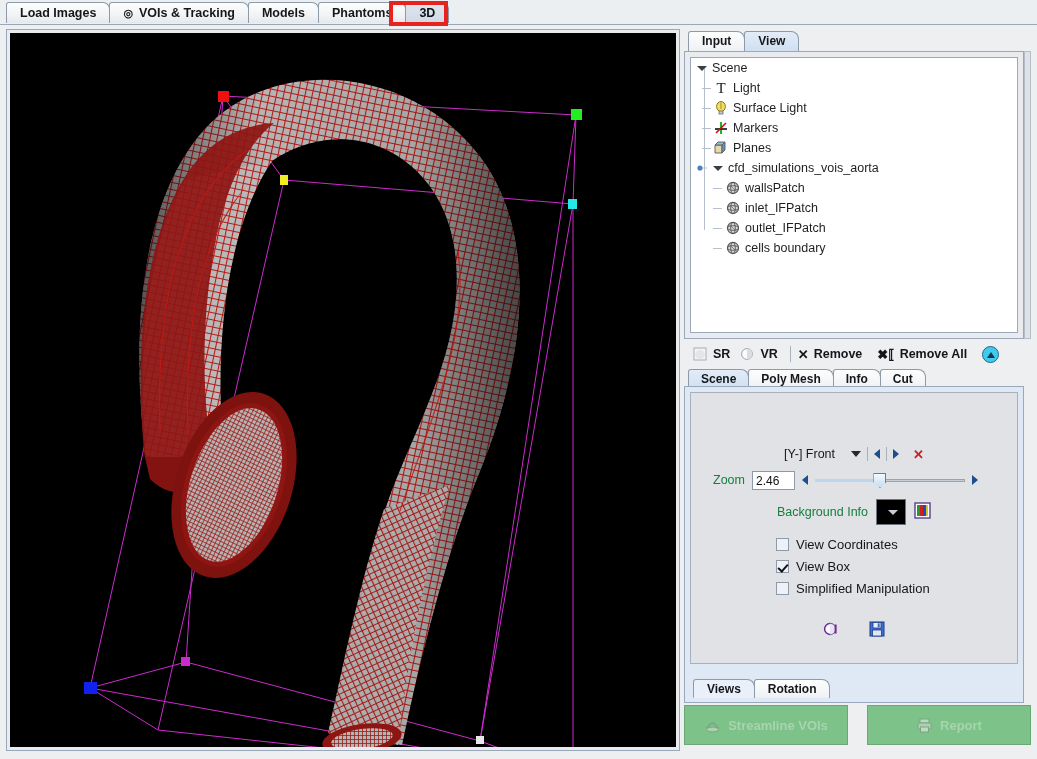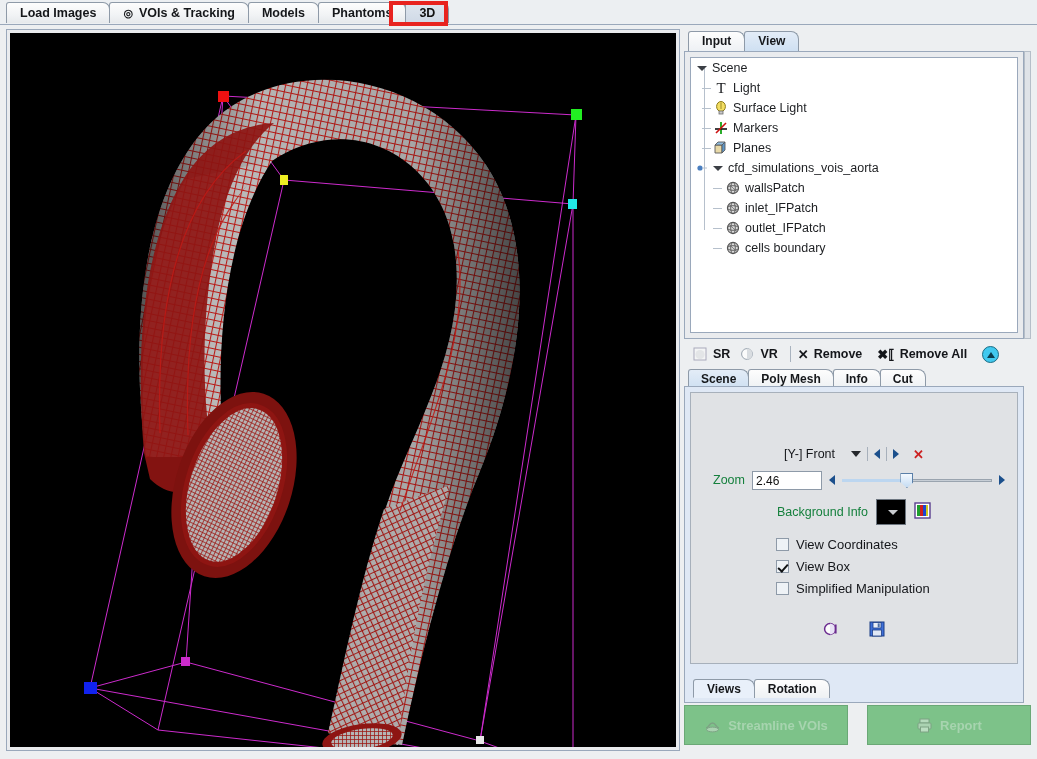--- a/index.html
+++ b/index.html
@@ -142,21 +142,21 @@
   .viewsel { font-size: 12.5px; color: #14161a; }
   .caret { width: 0; height: 0; border-left: 5px solid transparent; border-right: 5px solid transparent; border-top: 6px solid #24272b; margin-left: 10px; }
   .vsep { width: 1px; height: 14px; background: #a7b0bb; }
   .arrL, .arrR { width: 0; height: 0; }
   .arrL { border-top: 5px solid transparent; border-bottom: 5px solid transparent; border-right: 6px solid #1b4f8c; }
   .arrR { border-top: 5px solid transparent; border-bottom: 5px solid transparent; border-left: 6px solid #1b4f8c; }
   .xred { color: #cc2020; font-weight: bold; font-size: 13px; margin-left: 8px; }
 
   .zlabel { font-size: 12.5px; color: #15803d; }
   .zinput {
-    width: 70px; height: 19px; background: #fff;
+    width: 43px; height: 19px; background: #fff;
     border: 1px solid #8e9aa8; font-size: 12px;
     padding: 0 3px; line-height: 18px; color: #111;
   }
   .slider { position: relative; width: 150px; height: 14px; }
   .slider .track { position: absolute; left: 0; top: 6px; width: 100%; height: 3px; background: #c7ced6; border: 1px solid #9aa4af; }
   .slider .fill { position: absolute; left: 0; top: 6px; width: 42%; height: 3px; background: #bcd6f0; }
   .slider .thumb {
     position: absolute; left: 39%; top: 0; width: 13px; height: 15px;
     background: linear-gradient(to bottom,#f4f9fe,#c5dcf3);
     border: 1px solid #5a7fa8;

